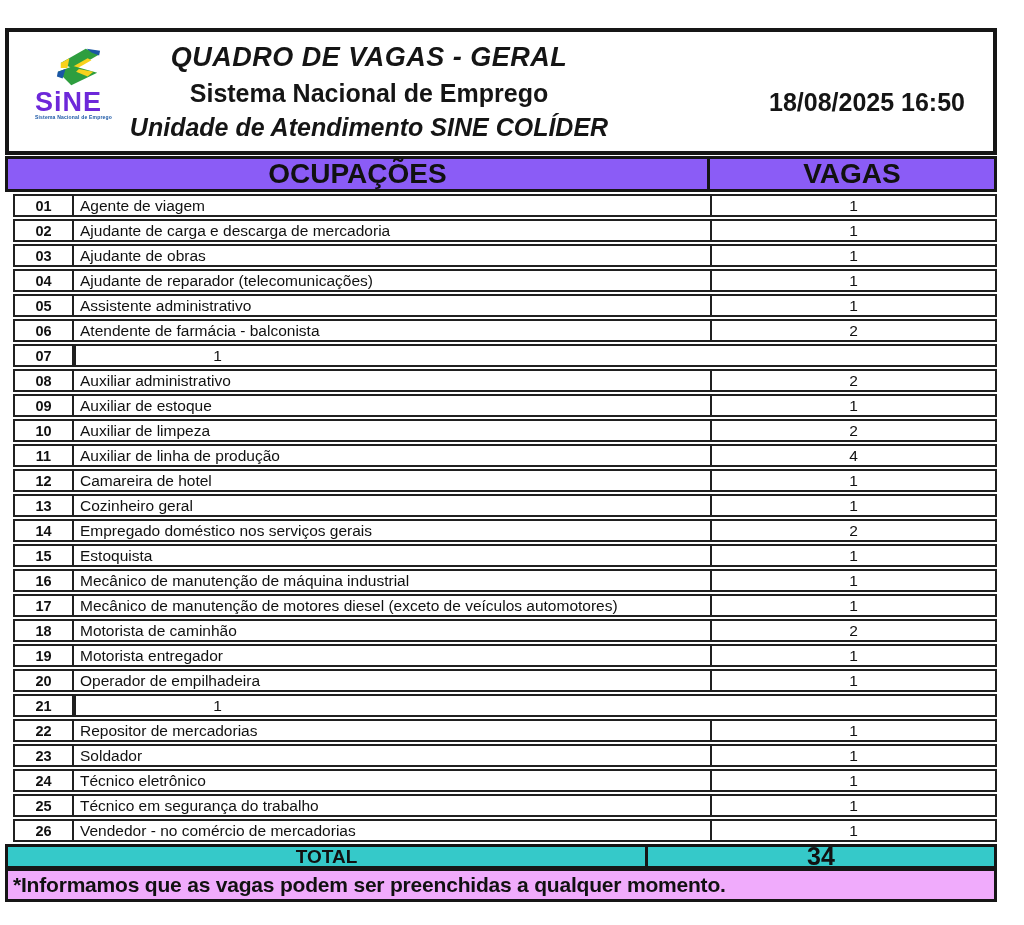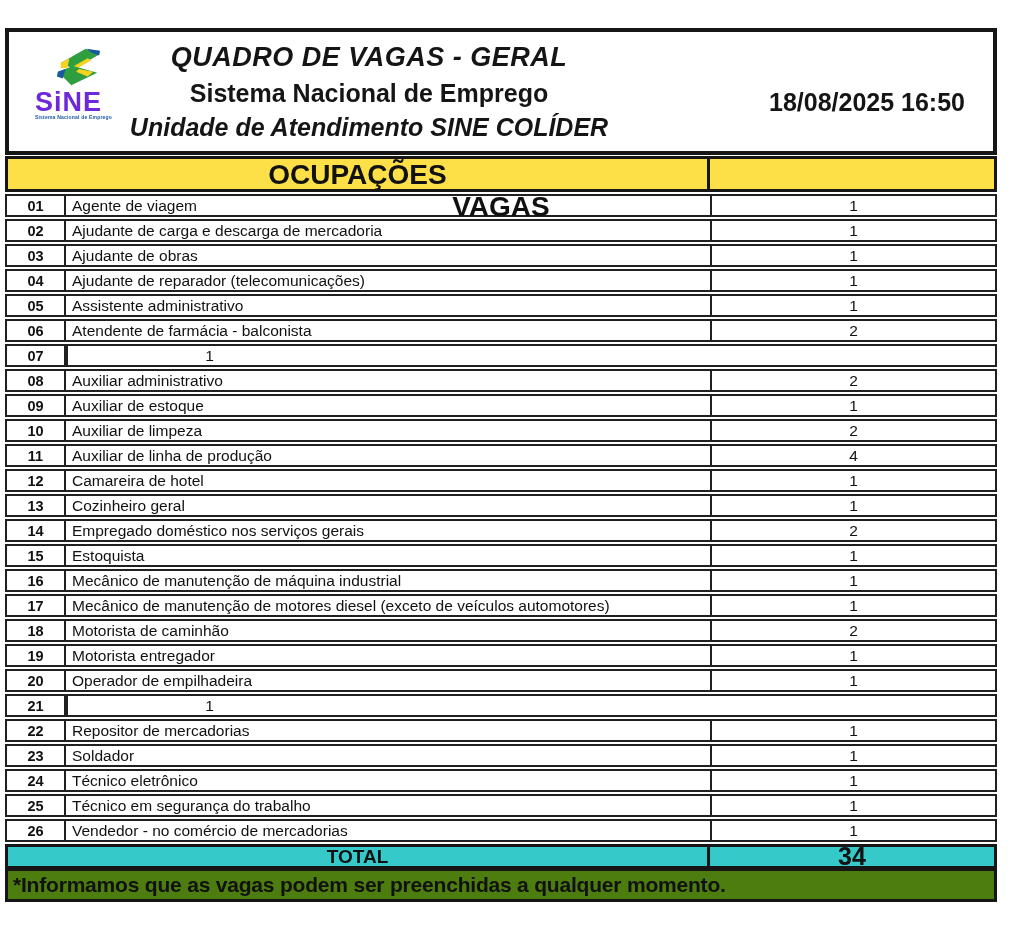--- a/index.html
+++ b/index.html
@@ -29,33 +29,32 @@
   .title-1 { font-size:27px; line-height:38px; letter-spacing:0.5px;font-style:italic; }
   .title-2 { font-size:25px; line-height:34px; }
   .title-3 { font-size:25px; line-height:34px;font-style:italic; }
   .datetime {
     position:absolute; right:28px; top:56px; font-size:25px; font-weight:bold;
     color:#151515;
   }
 
   
   .thead-row {
-    display:flex; height:36px; margin-top:1px; background:#fde047;
+    display:flex; height:36px; margin-top:1px; background:#8b5cf6;
     border:3px solid #161616;
-    flex-direction:column;
   }
   .thead-cell {
     display:flex; align-items:center; justify-content:center;
     font-size:28px; font-weight:bold; color:#111;
   }
   .thead-occ { width:702px; border-right:3px solid #161616; }
   .thead-vagas { flex:1; }
 
   
-  .rows { margin-top:2px; }
+  .rows { margin-top:2px;margin-left:8px; }
   .row {
     display:flex; height:23px; border:2px solid #202020; margin-bottom:2px;
     background:#fff;
   }
   .cell-num {
     width:59px; border-right:2px solid #202020; display:flex;
     align-items:center; justify-content:center;
     font-size:14.5px; font-weight:bold;
   }
   .cell-occ {
@@ -65,33 +64,33 @@
   .cell-vagas {
     width:285px; border-left:2px solid #202020; display:flex;
     align-items:center; justify-content:center; font-size:15.5px;
   }
 
   
   .total-row {
     display:flex; height:25px; background:#35c9c9; border:3px solid #161616;
   }
   .total-label {
-    width:702px; border-right:3px solid #161616; display:flex;
+    width:640px; border-right:3px solid #161616; display:flex;
     align-items:center; justify-content:center;
     font-size:19px; font-weight:bold;
   }
   .total-value {
     flex:1; display:flex; align-items:center; justify-content:center;
     font-size:25px; font-weight:bold;
   }
 
   
   .footer-row {
     height:33px; border:3px solid #161616; border-top-width:2px;
-    display:flex; align-items:center; padding-left:5px; background:#4d7c0f;
+    display:flex; align-items:center; padding-left:5px; background:#f0abfc;
   }
   .footer-note { font-size:21px; font-weight:bold; letter-spacing:-0.2px; }
 </style>
 </head>
 <body>
 
 <div class="page">
   <div class="frame">
 
     <div class="header-box">

